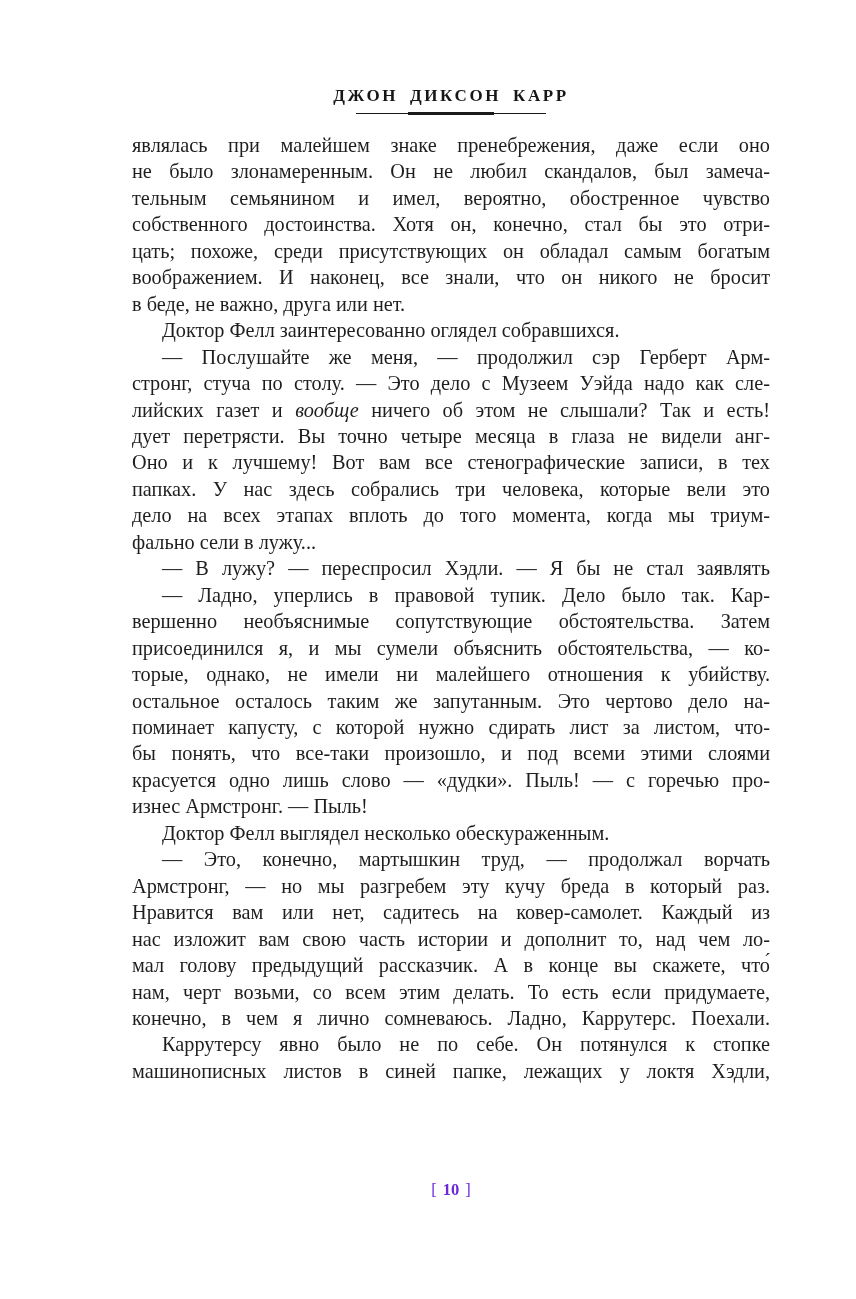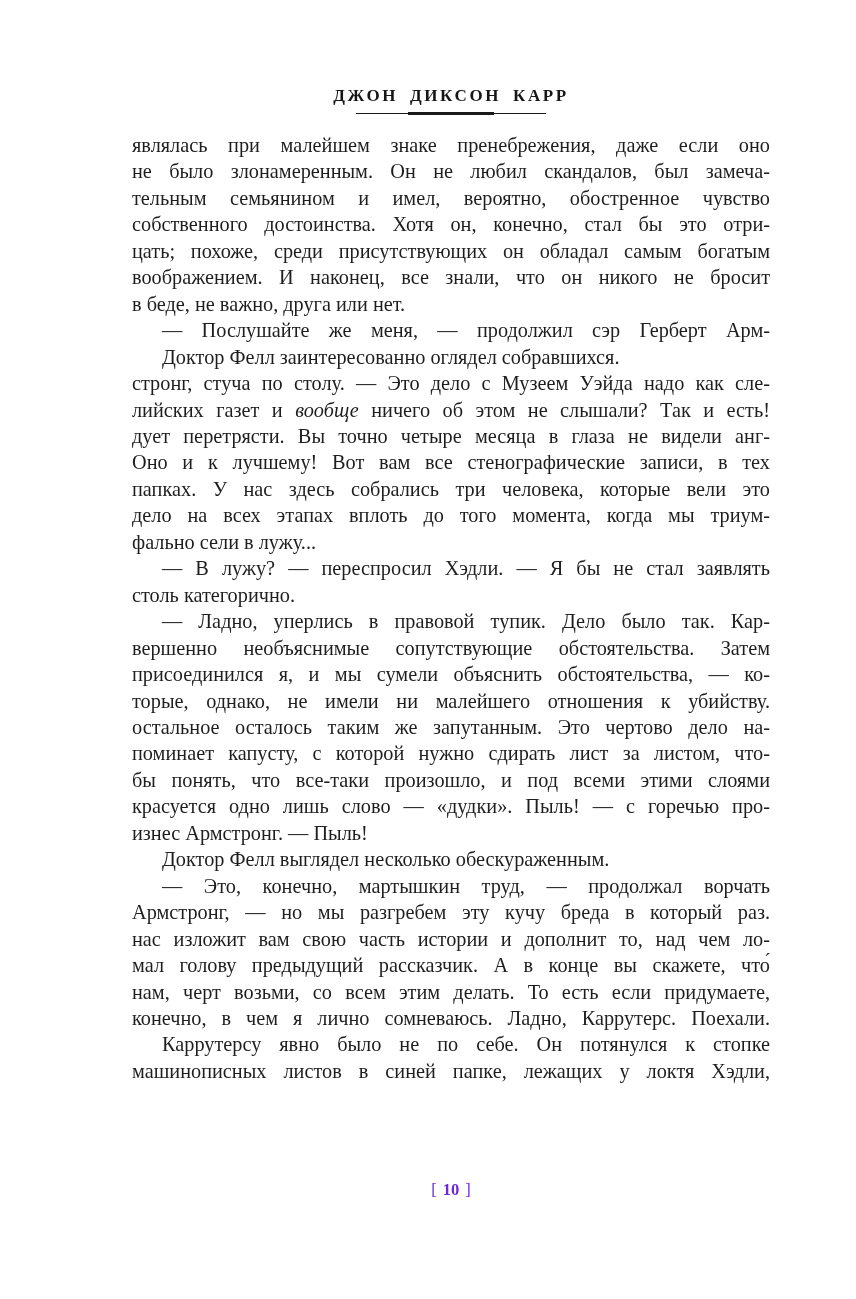--- a/index.html
+++ b/index.html
@@ -110,43 +110,43 @@
   </div>
 
   <div class="text-block" id="text-block">
       <div class="line"><span class="seg">являлась при малейшем знаке пренебрежения, даже если оно</span></div>
       <div class="line"><span class="seg">не было злонамеренным. Он не любил скандалов, был замеча-</span></div>
       <div class="line"><span class="seg">тельным семьянином и имел, вероятно, обостренное чувство</span></div>
       <div class="line"><span class="seg">собственного достоинства. Хотя он, конечно, стал бы это отри-</span></div>
       <div class="line"><span class="seg">цать; похоже, среди присутствующих он обладал самым богатым</span></div>
       <div class="line"><span class="seg">воображением. И наконец, все знали, что он никого не бросит</span></div>
       <div class="line end"><span class="seg">в беде, не важно, друга или нет.</span></div>
+      <div class="line indent end"><span class="seg">Доктор Фелл заинтересованно оглядел собравшихся.</span></div>
       <div class="line indent"><span class="seg">— Послушайте же меня, — продолжил сэр Герберт Арм-</span></div>
-      <div class="line indent end"><span class="seg">Доктор Фелл заинтересованно оглядел собравшихся.</span></div>
       <div class="line"><span class="seg">стронг, стуча по столу. — Это дело с Музеем Уэйда надо как сле-</span></div>
       <div class="line"><span class="seg">лийских газет и </span><span class="seg em">вообще</span><span class="seg"> ничего об этом не слышали? Так и есть!</span></div>
       <div class="line"><span class="seg">дует перетрясти. Вы точно четыре месяца в глаза не видели анг-</span></div>
       <div class="line"><span class="seg">Оно и к лучшему! Вот вам все стенографические записи, в тех</span></div>
       <div class="line"><span class="seg">папках. У нас здесь собрались три человека, которые вели это</span></div>
       <div class="line"><span class="seg">дело на всех этапах вплоть до того момента, когда мы триум-</span></div>
       <div class="line end"><span class="seg">фально сели в лужу...</span></div>
       <div class="line indent"><span class="seg">— В лужу? — переспросил Хэдли. — Я бы не стал заявлять</span></div>
-      <div class="line end"><span class="seg">столь категорично.</span></div>
       <div class="line indent"><span class="seg">— Ладно, уперлись в правовой тупик. Дело было так. Кар-</span></div>
       <div class="line"><span class="seg">вершенно необъяснимые сопутствующие обстоятельства. Затем</span></div>
       <div class="line"><span class="seg">присоединился я, и мы сумели объяснить обстоятельства, — ко-</span></div>
       <div class="line"><span class="seg">торые, однако, не имели ни малейшего отношения к убийству.</span></div>
       <div class="line"><span class="seg">остальное осталось таким же запутанным. Это чертово дело на-</span></div>
       <div class="line"><span class="seg">поминает капусту, с которой нужно сдирать лист за листом, что-</span></div>
       <div class="line"><span class="seg">бы понять, что все-таки произошло, и под всеми этими слоями</span></div>
       <div class="line"><span class="seg">красуется одно лишь слово — «дудки». Пыль! — с горечью про-</span></div>
       <div class="line end"><span class="seg">изнес Армстронг. — Пыль!</span></div>
       <div class="line indent end"><span class="seg">Доктор Фелл выглядел несколько обескураженным.</span></div>
       <div class="line indent"><span class="seg">— Это, конечно, мартышкин труд, — продолжал ворчать</span></div>
       <div class="line"><span class="seg">Армстронг, — но мы разгребем эту кучу бреда в который раз.</span></div>
+      <div class="line"><span class="seg">Нравится вам или нет, садитесь на ковер-самолет. Каждый из</span></div>
       <div class="line"><span class="seg">нас изложит вам свою часть истории и дополнит то, над чем ло-</span></div>
       <div class="line"><span class="seg">мал голову предыдущий рассказчик. А в конце вы скажете, что́</span></div>
       <div class="line"><span class="seg">нам, черт возьми, со всем этим делать. То есть если придумаете,</span></div>
       <div class="line"><span class="seg">конечно, в чем я лично сомневаюсь. Ладно, Каррутерс. Поехали.</span></div>
       <div class="line indent"><span class="seg">Каррутерсу явно было не по себе. Он потянулся к стопке</span></div>
       <div class="line"><span class="seg">машинописных листов в синей папке, лежащих у локтя Хэдли,</span></div>
     </div>
 
   <div class="page-footer">
     <span class="bracket">[</span><span class="folio-num">10</span><span class="bracket">]</span>

